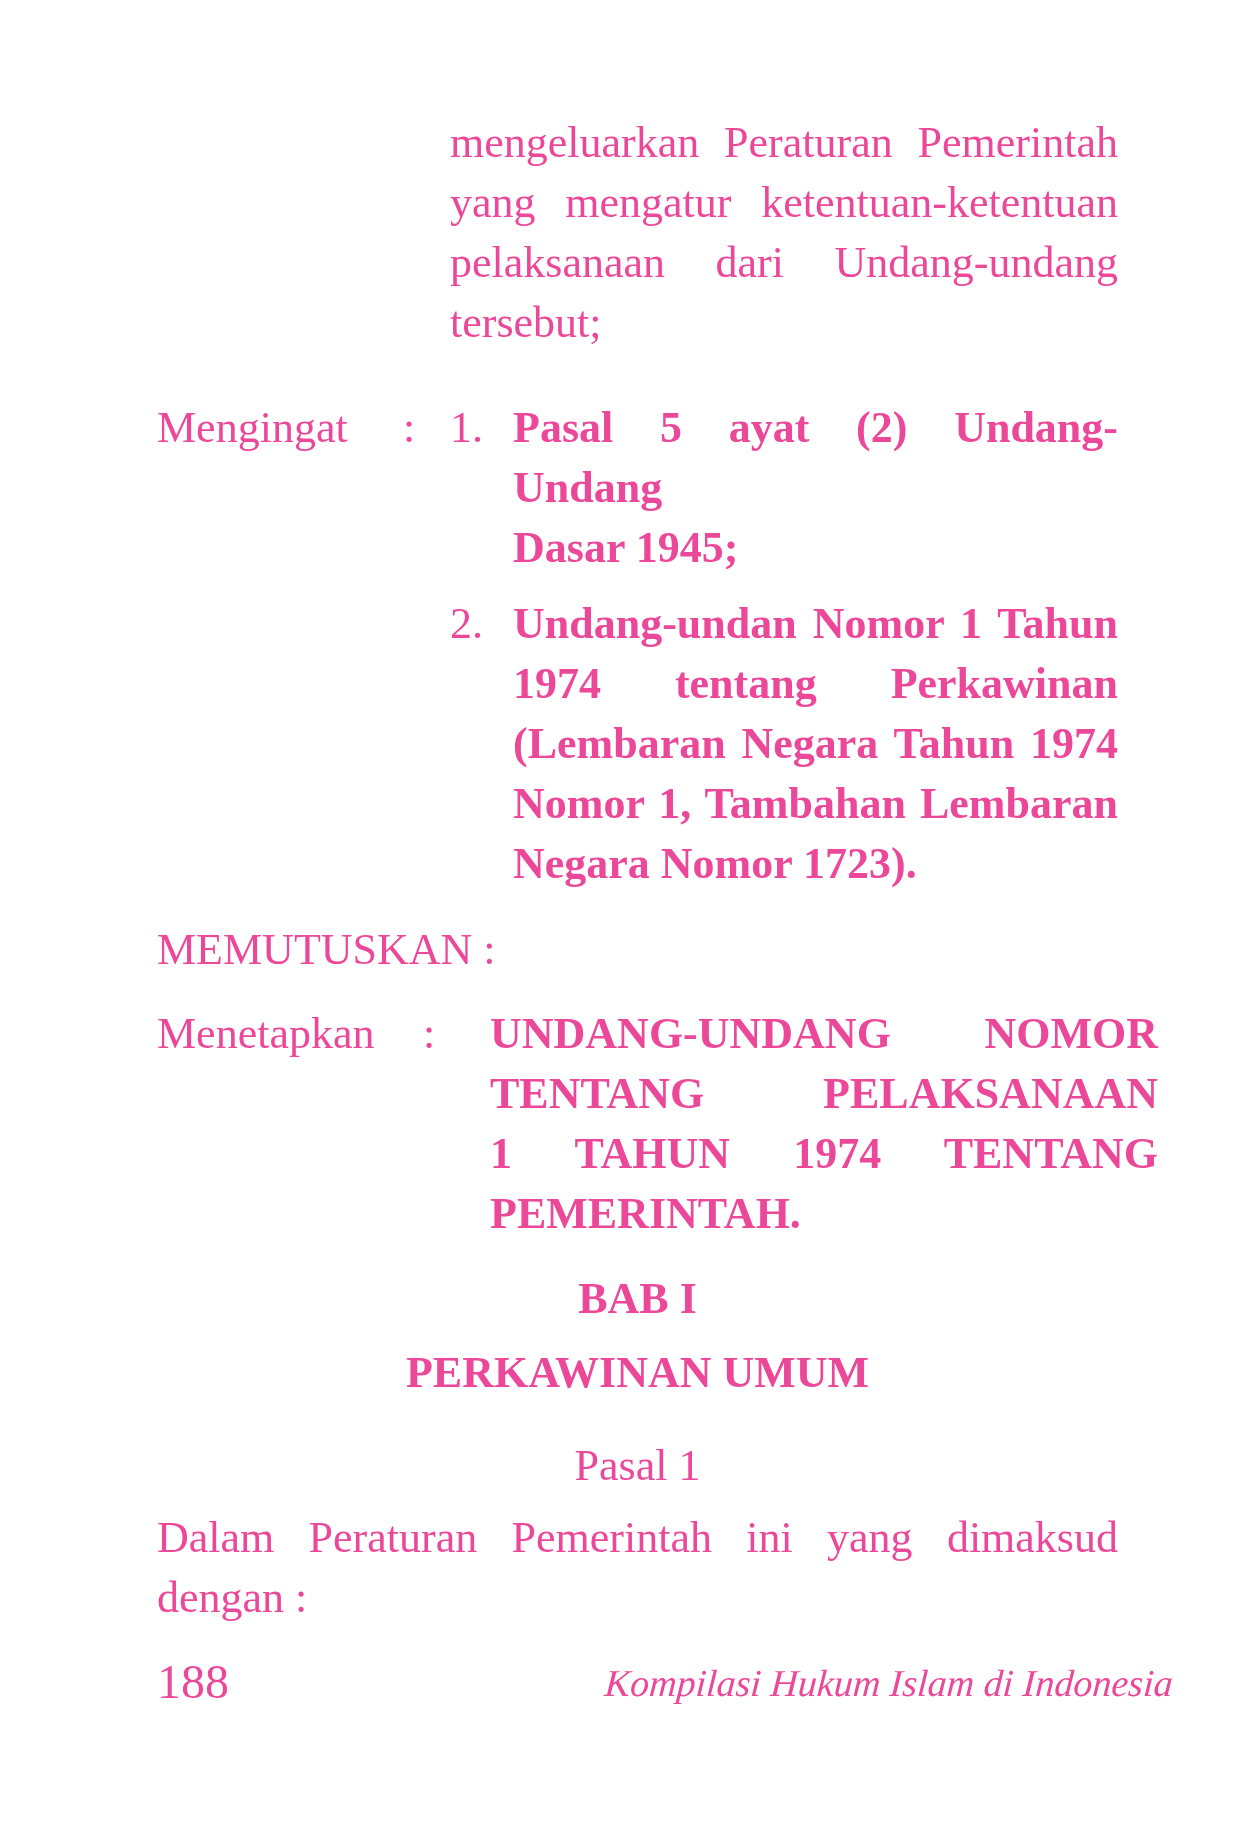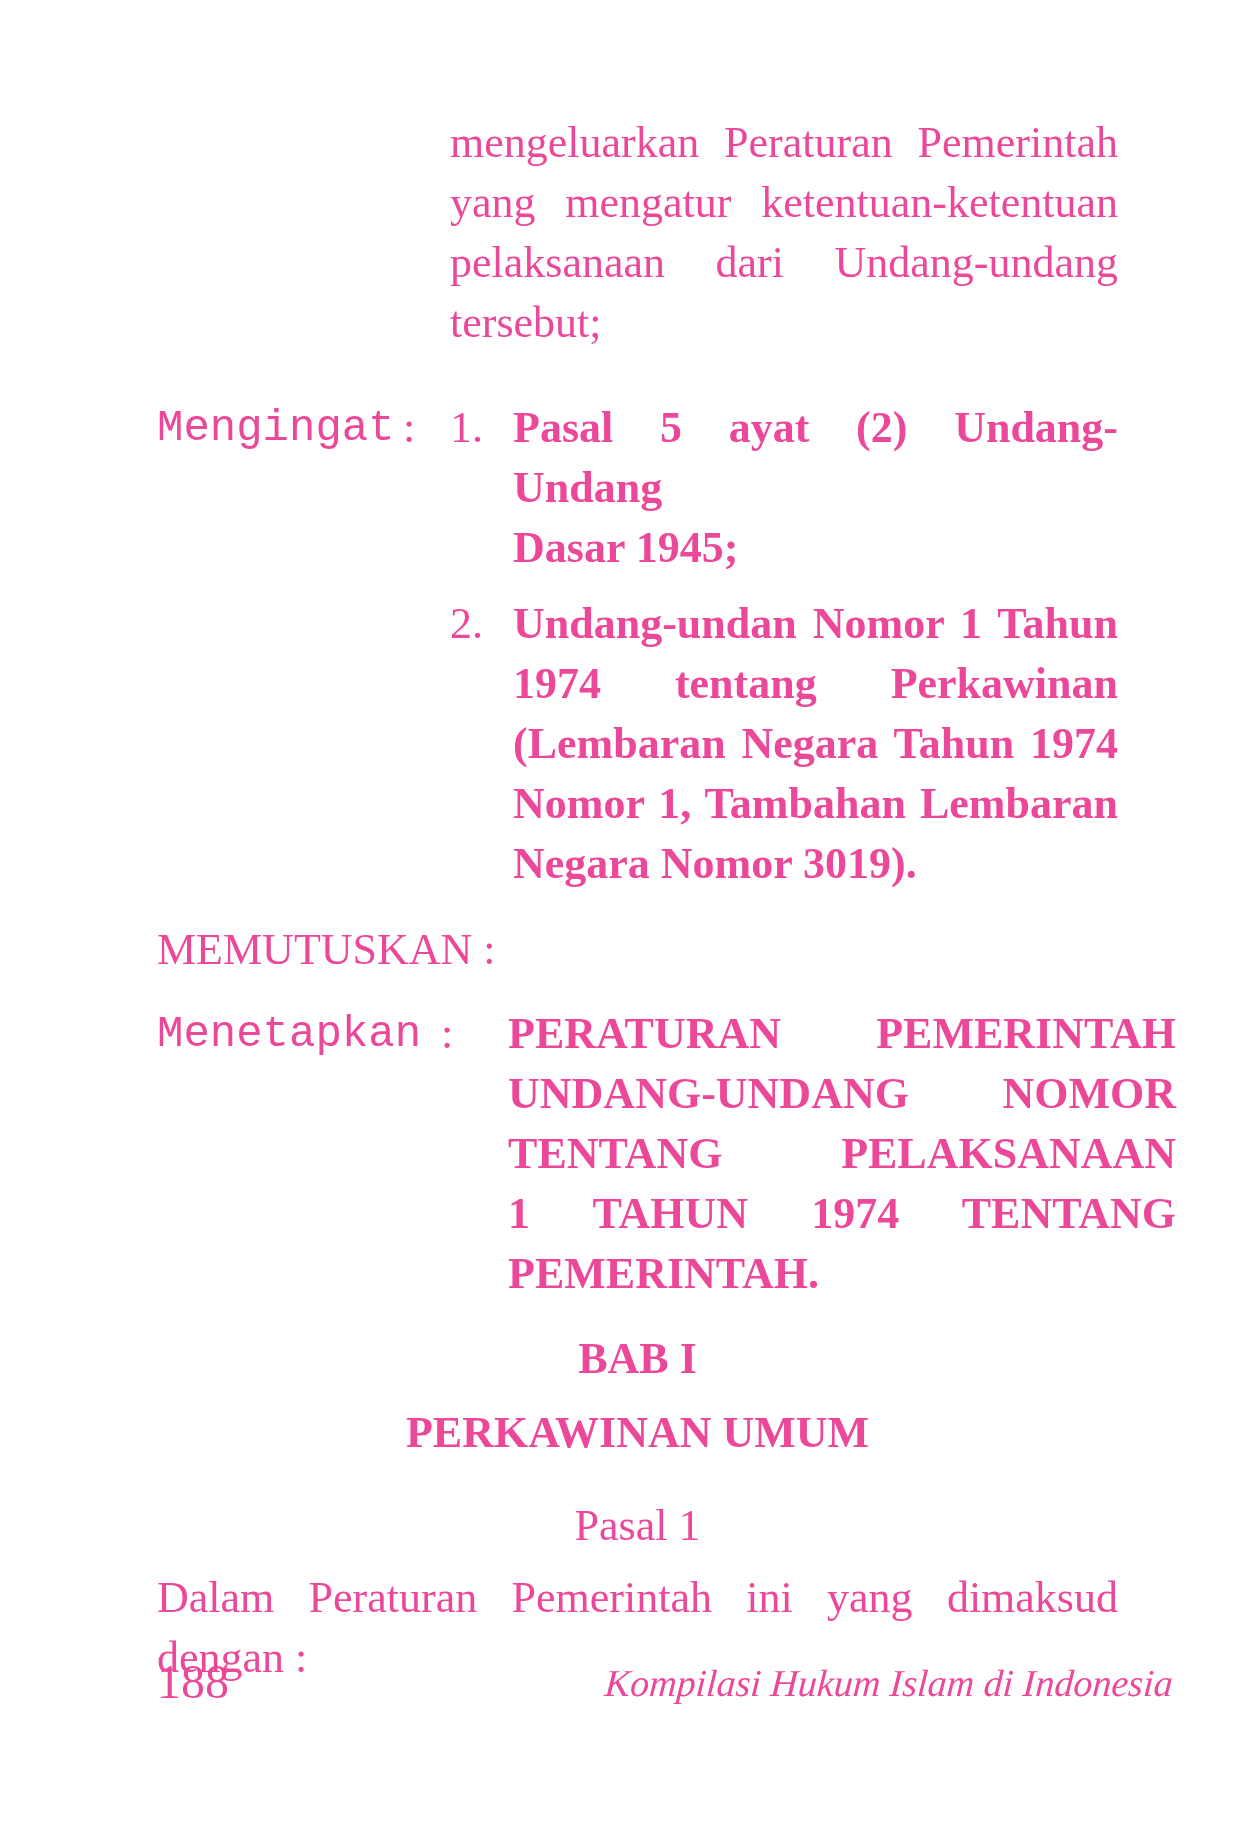--- a/index.html
+++ b/index.html
@@ -22,21 +22,21 @@
     width: 961px;
   }
   .line { white-space: normal; }
   .j { text-align: justify; text-align-last: justify; }
 
   .preamble { margin-left: 293px; width: 668px; }
 
   .clause-row { display: flex; }
   .clause-row.mengingat { margin-top: 45px; }
   .clause-row.menetapkan { margin-top: 24px; gap: 20px; }
-  .clause-label { flex: 0 0 246px; font-family: Liberation Mono, monospace; }
+  .clause-label { flex: 0 0 246px; }
   .clause-colon { flex: 0 0 47px; }
   .clause-body  { flex: 0 0 668px; width: 668px; }
   .menetapkan .clause-body { font-weight: bold; }
 
   .item { display: flex; }
   .item.item-gap { margin-top: 16px; }
   .item-num { flex: 0 0 63px; }
   .item-text { flex: 1 1 auto; min-width: 0; font-weight: bold; }
 
   .memutuskan { margin-top: 26px; }
@@ -89,33 +89,32 @@
             <div class="line">Dasar 1945;</div>
           </div>
         </div>
         <div class="item item-gap">
           <div class="item-num">2.</div>
           <div class="item-text">
             <div class="line j">Undang-undan Nomor 1 Tahun</div>
             <div class="line j">1974 tentang Perkawinan</div>
             <div class="line j">(Lembaran Negara Tahun 1974</div>
             <div class="line j">Nomor 1, Tambahan Lembaran</div>
-            <div class="line">Negara Nomor 3019).</div>
+            <div class="line">Negara Nomor 1723).</div>
           </div>
         </div>
       </div>
     </div>
 
     <div class="memutuskan">MEMUTUSKAN :</div>
 
     <div class="clause-row menetapkan">
       <div class="clause-label">Menetapkan</div>
       <div class="clause-colon">:</div>
       <div class="clause-body">
-        <div class="line j">PERATURAN PEMERINTAH</div>
         <div class="line j">UNDANG-UNDANG NOMOR</div>
         <div class="line j">TENTANG PELAKSANAAN</div>
         <div class="line j">1 TAHUN 1974 TENTANG</div>
         <div class="line">PEMERINTAH.</div>
       </div>
     </div>
 
     <div class="heading-center bold bab-title">BAB I</div>
     <div class="heading-center bold bab-subtitle">PERKAWINAN UMUM</div>
 

